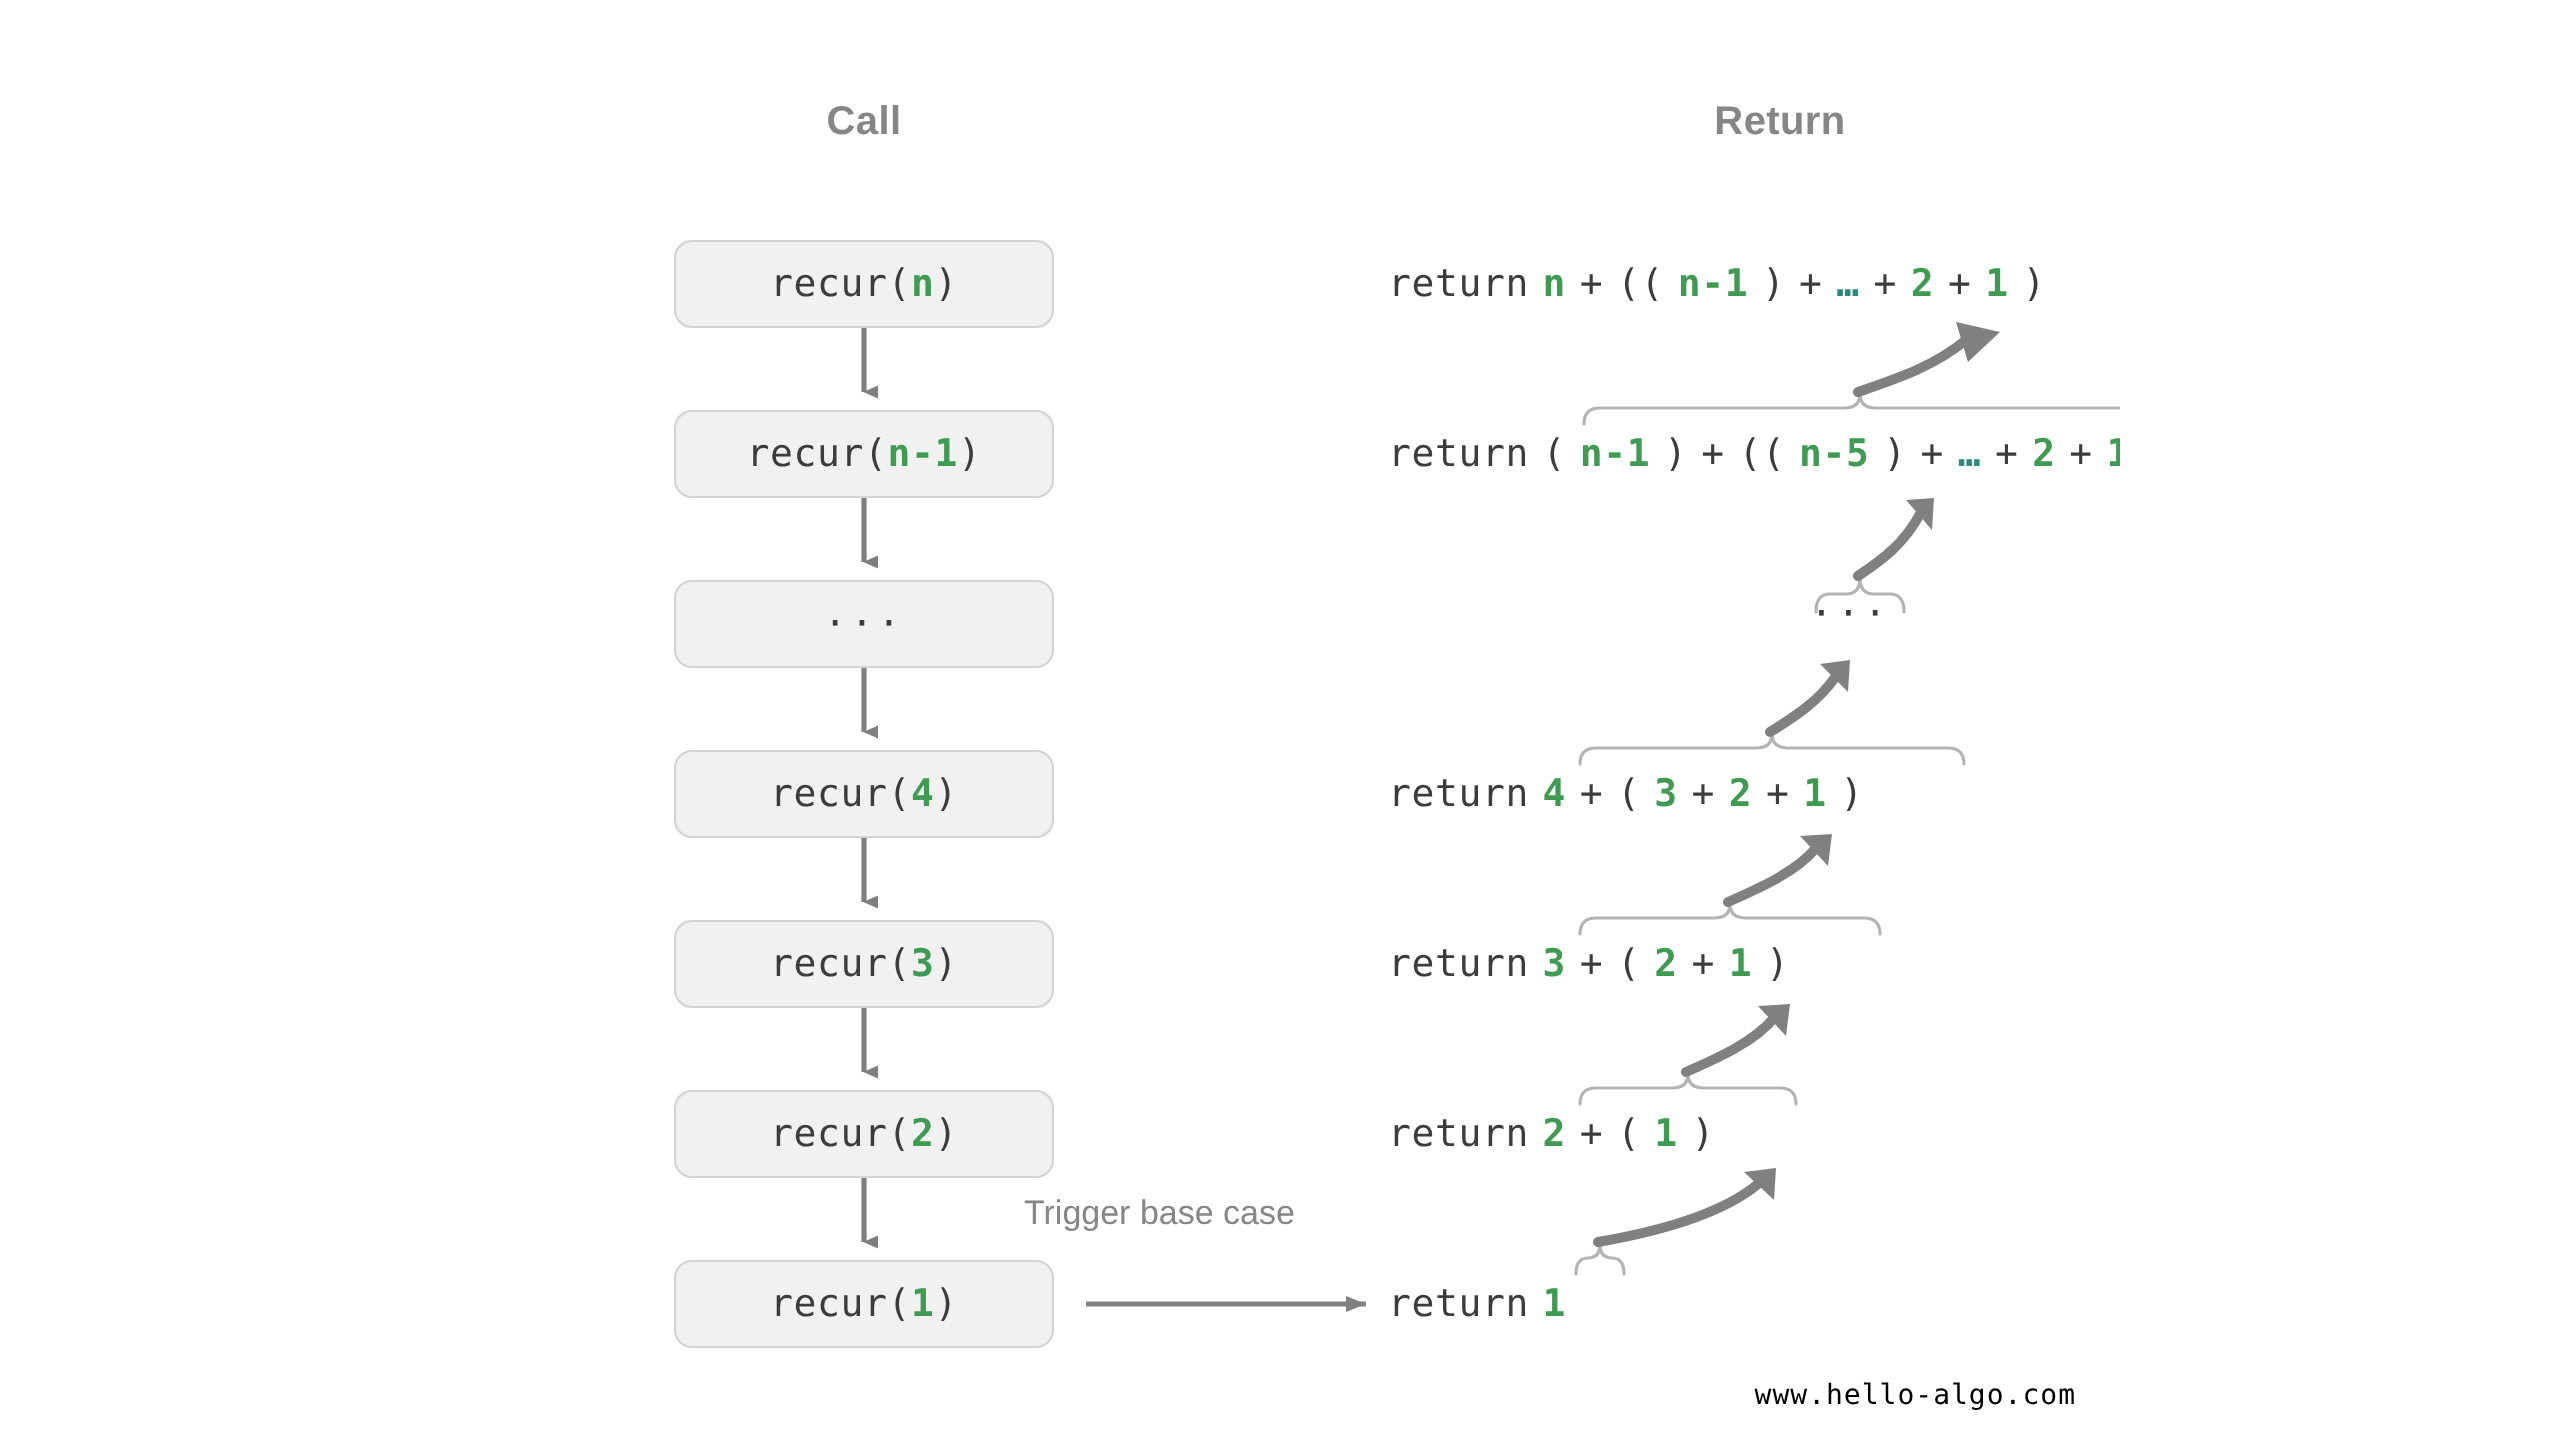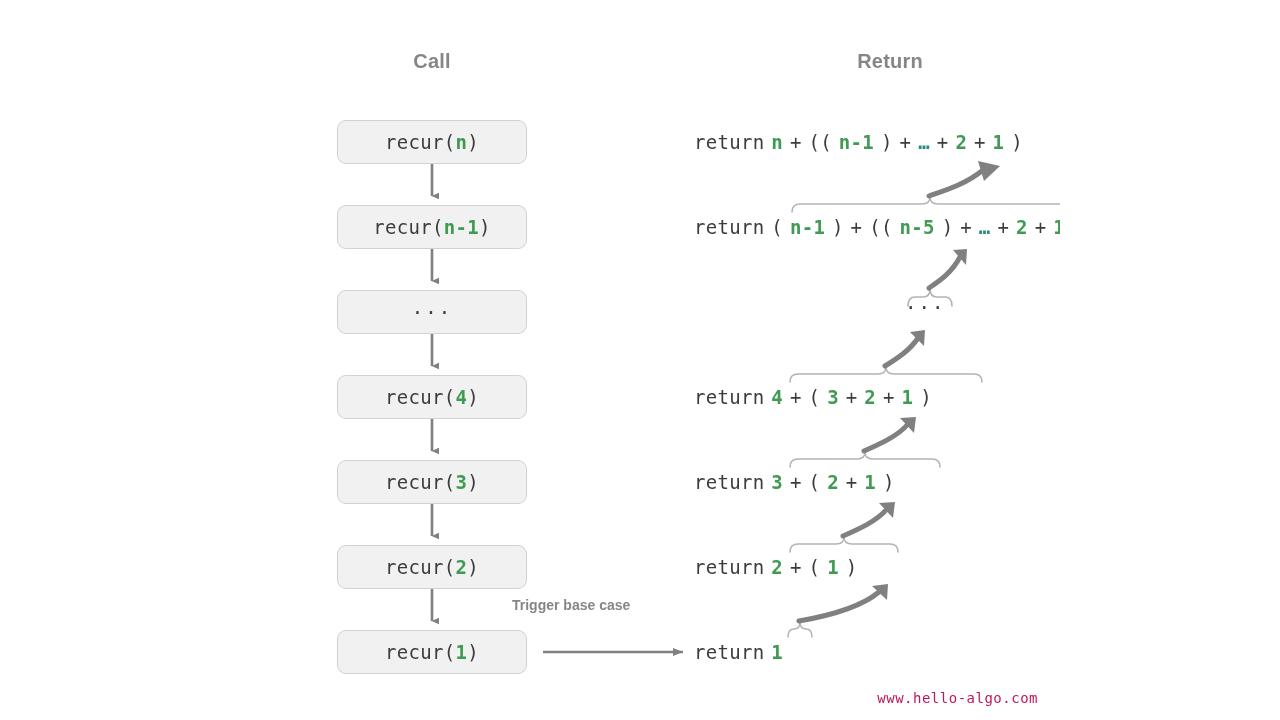--- a/index.html
+++ b/index.html
@@ -82,34 +82,34 @@
     color: #3c3c3c;
     letter-spacing: 2px;
   }
 
   
   #trigger-label {
     position: absolute;
     left: 512px;
     top: 597px;
     font-family: "Liberation Sans", sans-serif;
-    font-size: 14px;
-    font-weight: bold;
+    font-size: 17px;
+    font-weight: normal;
     color: #868686;
     white-space: nowrap;
   }
 
   
   #watermark {
     position: absolute;
     right: 22px;
     bottom: 14px;
     font-family: "DejaVu Sans Mono", monospace;
     font-size: 14px;
-    color: #be185d;
+    color: #000000;
     letter-spacing: 0.5px;
   }
 
   
   #overlay {
     position: absolute;
     left: 0; top: 0;
     width: 1280px; height: 720px;
     pointer-events: none;
   }

